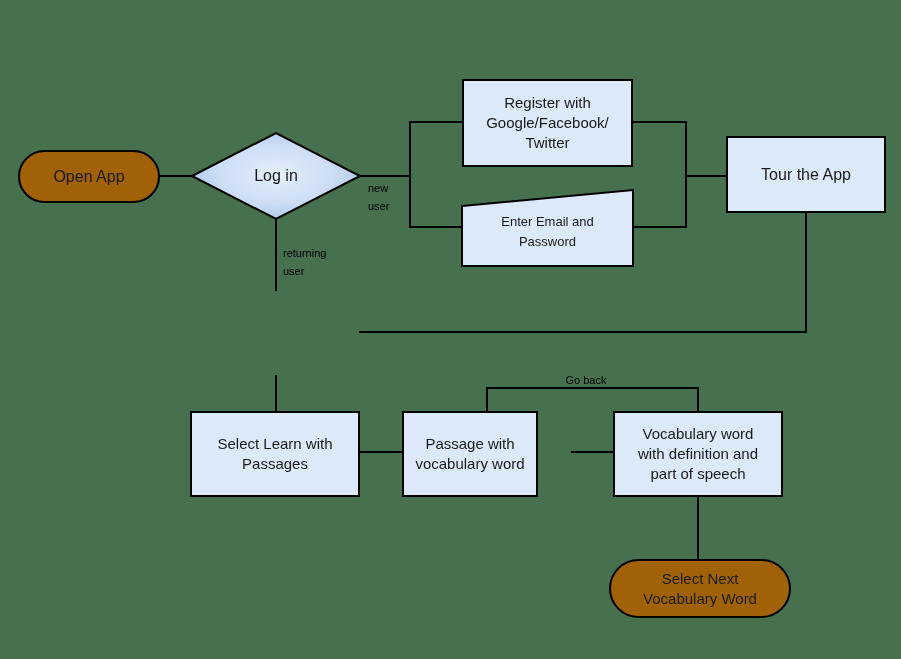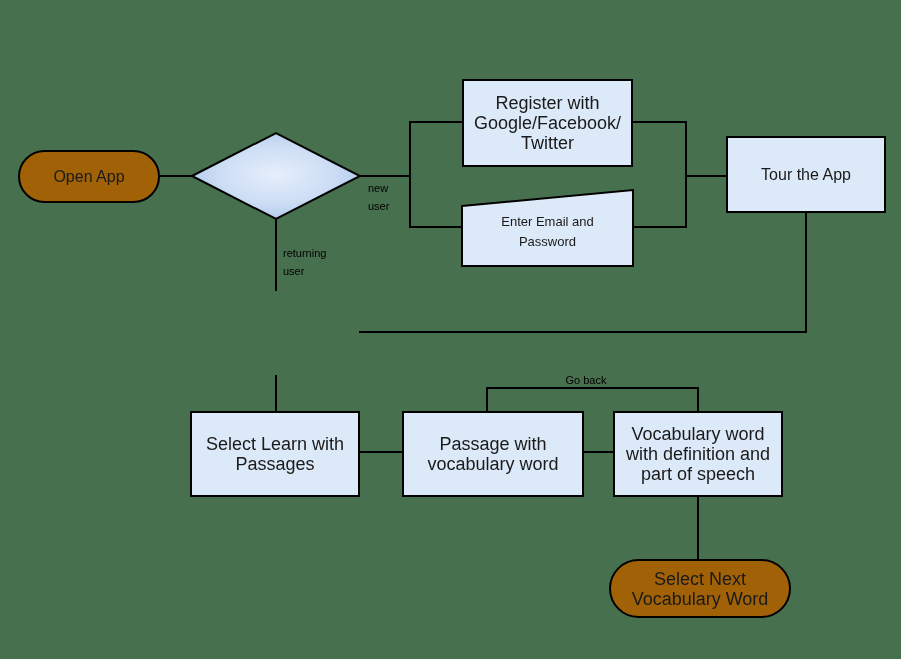--- a/index.html
+++ b/index.html
@@ -17,21 +17,21 @@
     width: 901px; height: 659px;
   }
   .node {
     position: absolute;
     display: flex;
     align-items: center;
     justify-content: center;
     text-align: center;
     box-sizing: border-box;
     color: #1a1a1a;
-    font-size: 18px;
+    font-size: 15px;
     line-height: 20px;
   }
   .node-label { white-space: pre-line; }
   .box {
     background: #DCE9F8;
     border: 2px solid #000000;
   }
   .pill {
     background: #a16207;
     border: 2px solid #000000;
@@ -98,20 +98,23 @@
 
   <div class="node pill single" style="left:18px; top:150px; width:142px; height:53px; border-radius:27px;">
     <span class="node-label">Open App</span>
   </div>
 
   <div class="node pill" style="left:609px; top:559px; width:182px; height:59px; border-radius:30px;">
     <span class="node-label">Select Next
 Vocabulary Word</span>
   </div>
 
+  <div class="overlay-label single" style="left:192px; top:133px; width:168px; height:86px;">
+    <span class="node-label">Log in</span>
+  </div>
 
   <div class="overlay-label" style="left:462px; top:197px; width:171px; height:69px; font-size:13px; line-height:20px;">
     <span class="node-label">Enter Email and
 Password</span>
   </div>
 
   <div class="node box" style="left:462px; top:79px; width:171px; height:88px;">
     <span class="node-label">Register with
 Google/Facebook/
 Twitter</span>
@@ -120,21 +123,21 @@
   <div class="node box single" style="left:726px; top:136px; width:160px; height:77px;align-items:center;">
     <span class="node-label">Tour the App</span>
   </div>
 
 
   <div class="node box" style="left:190px; top:411px; width:170px; height:86px;">
     <span class="node-label">Select Learn with
 Passages</span>
   </div>
 
-  <div class="node box" style="left:402px; top:411px; width:182px; height:86px;">
+  <div class="node box" style="left:402px; top:411px; width:136px; height:86px;">
     <span class="node-label">Passage with
 vocabulary word</span>
   </div>
 
   <div class="node box" style="left:613px; top:411px; width:170px; height:86px;">
     <span class="node-label">Vocabulary word
 with definition and
 part of speech</span>
   </div>
 

